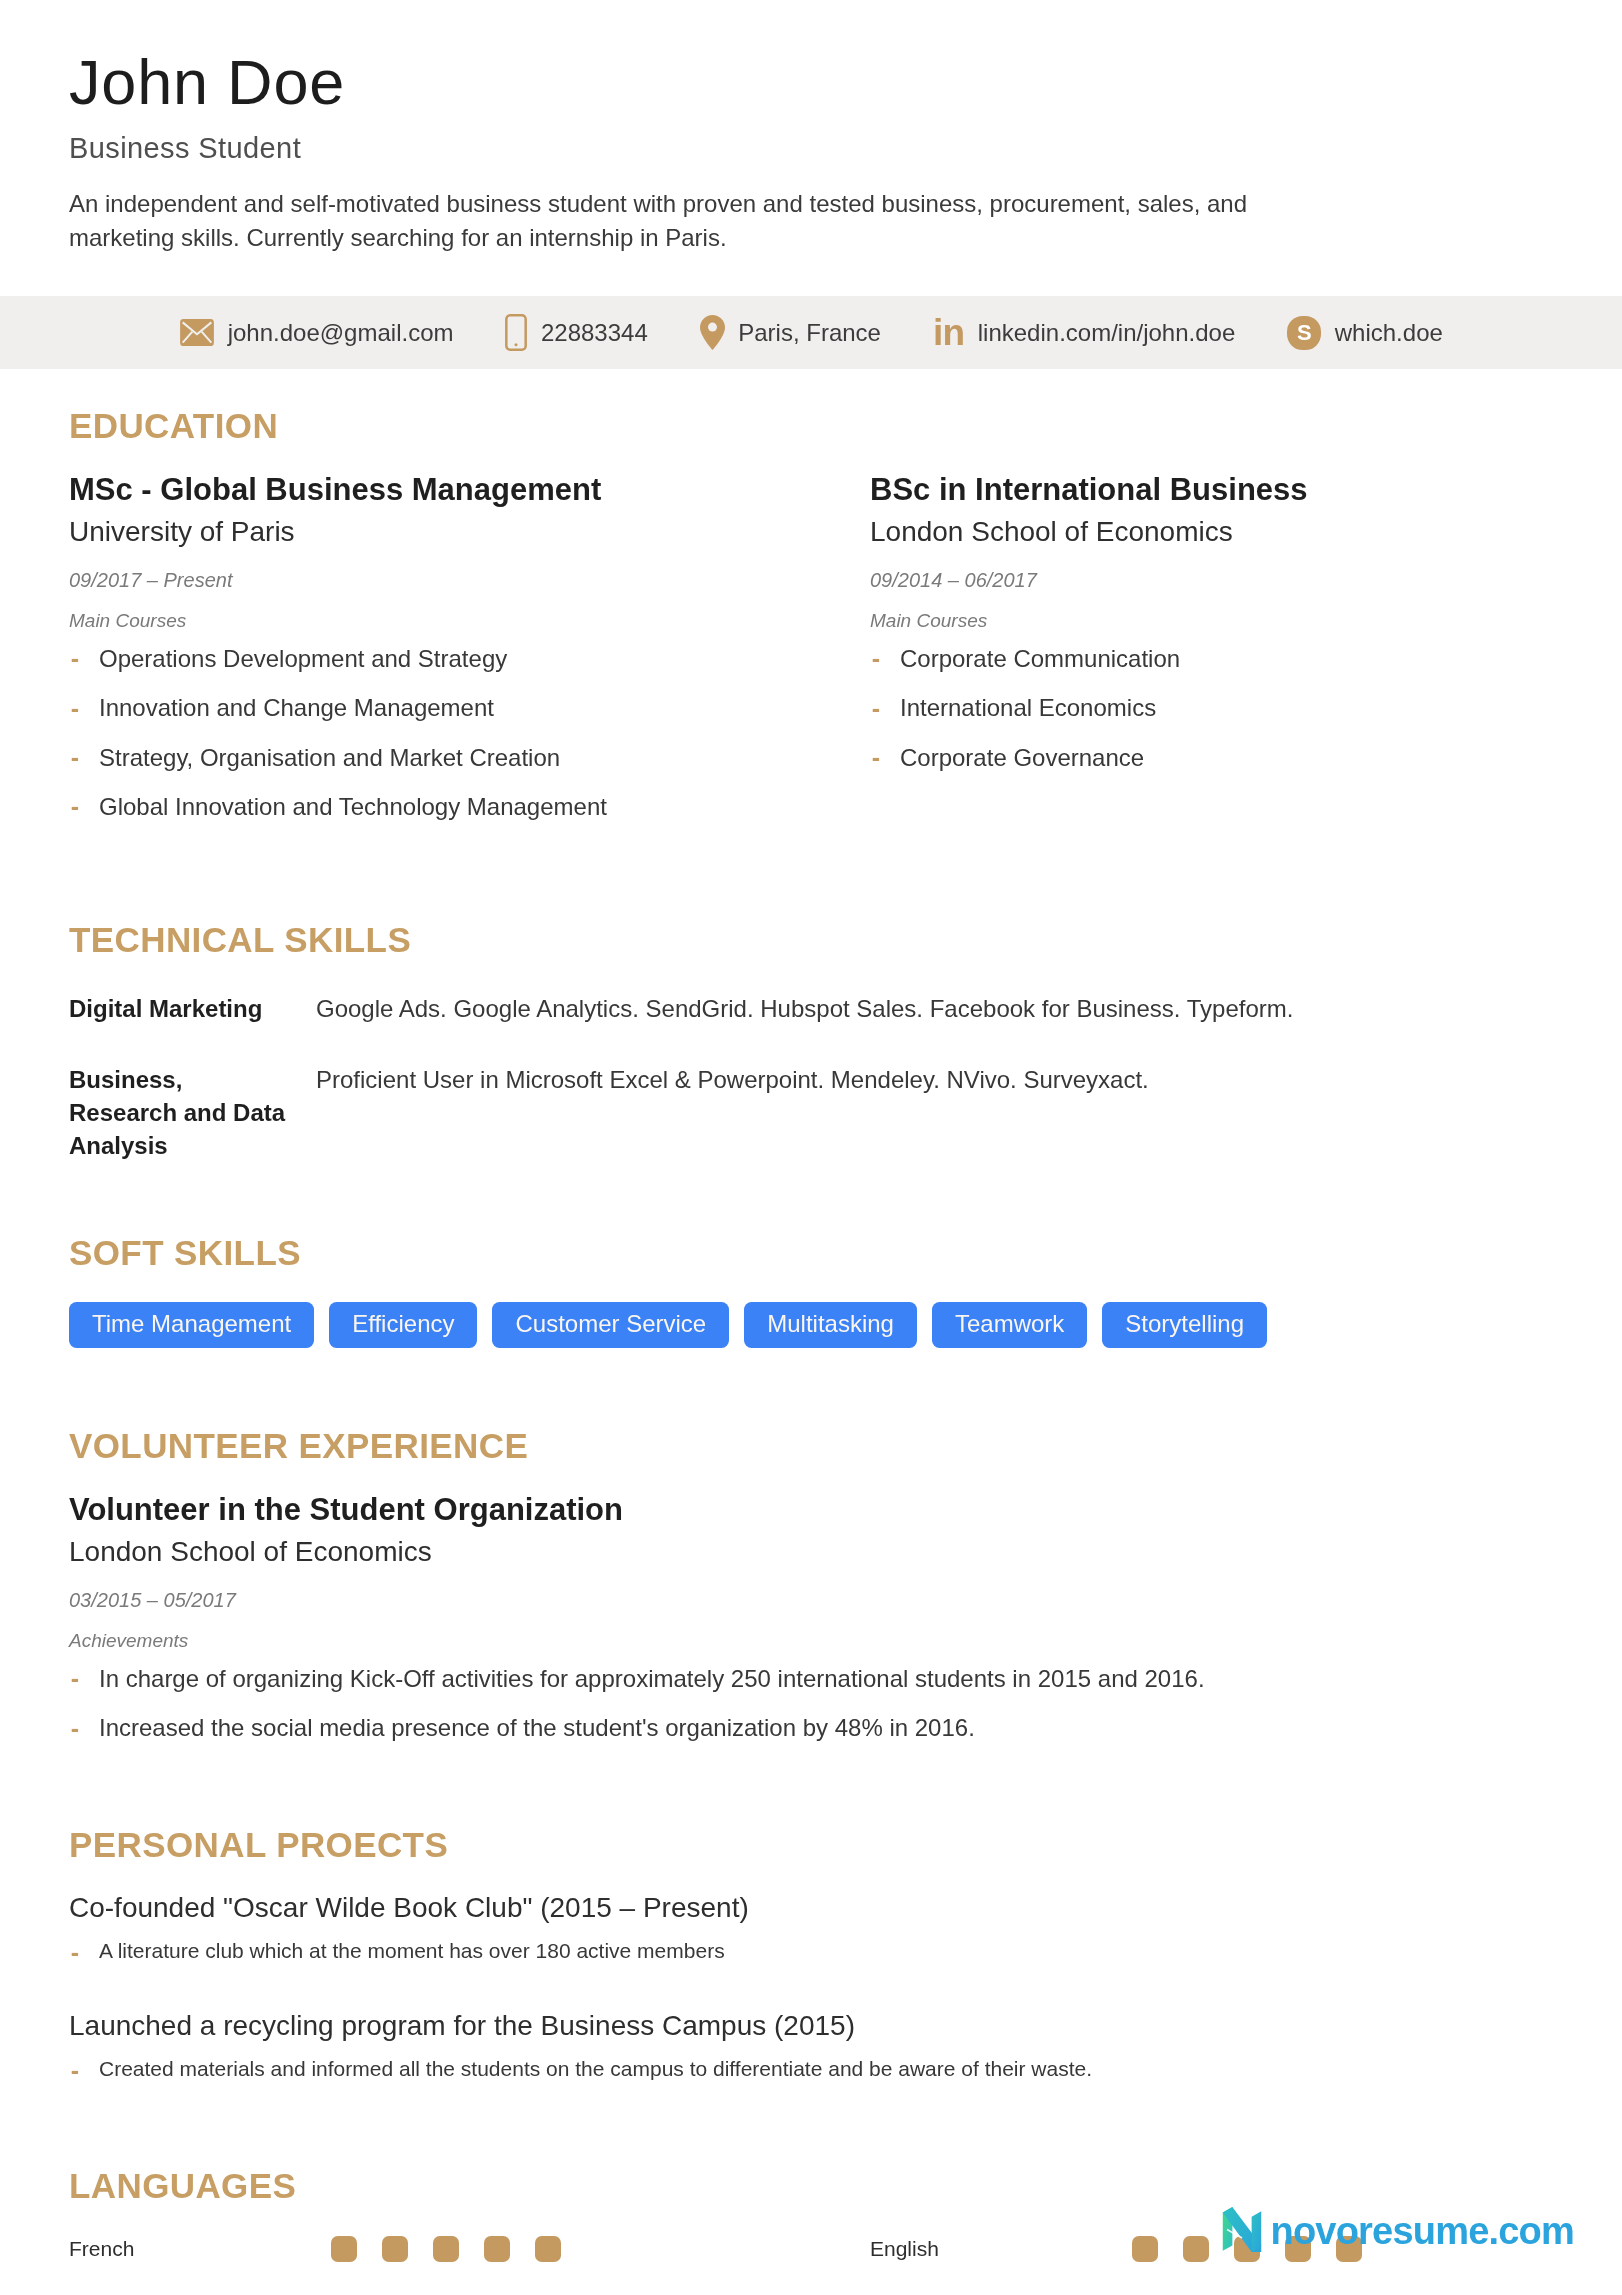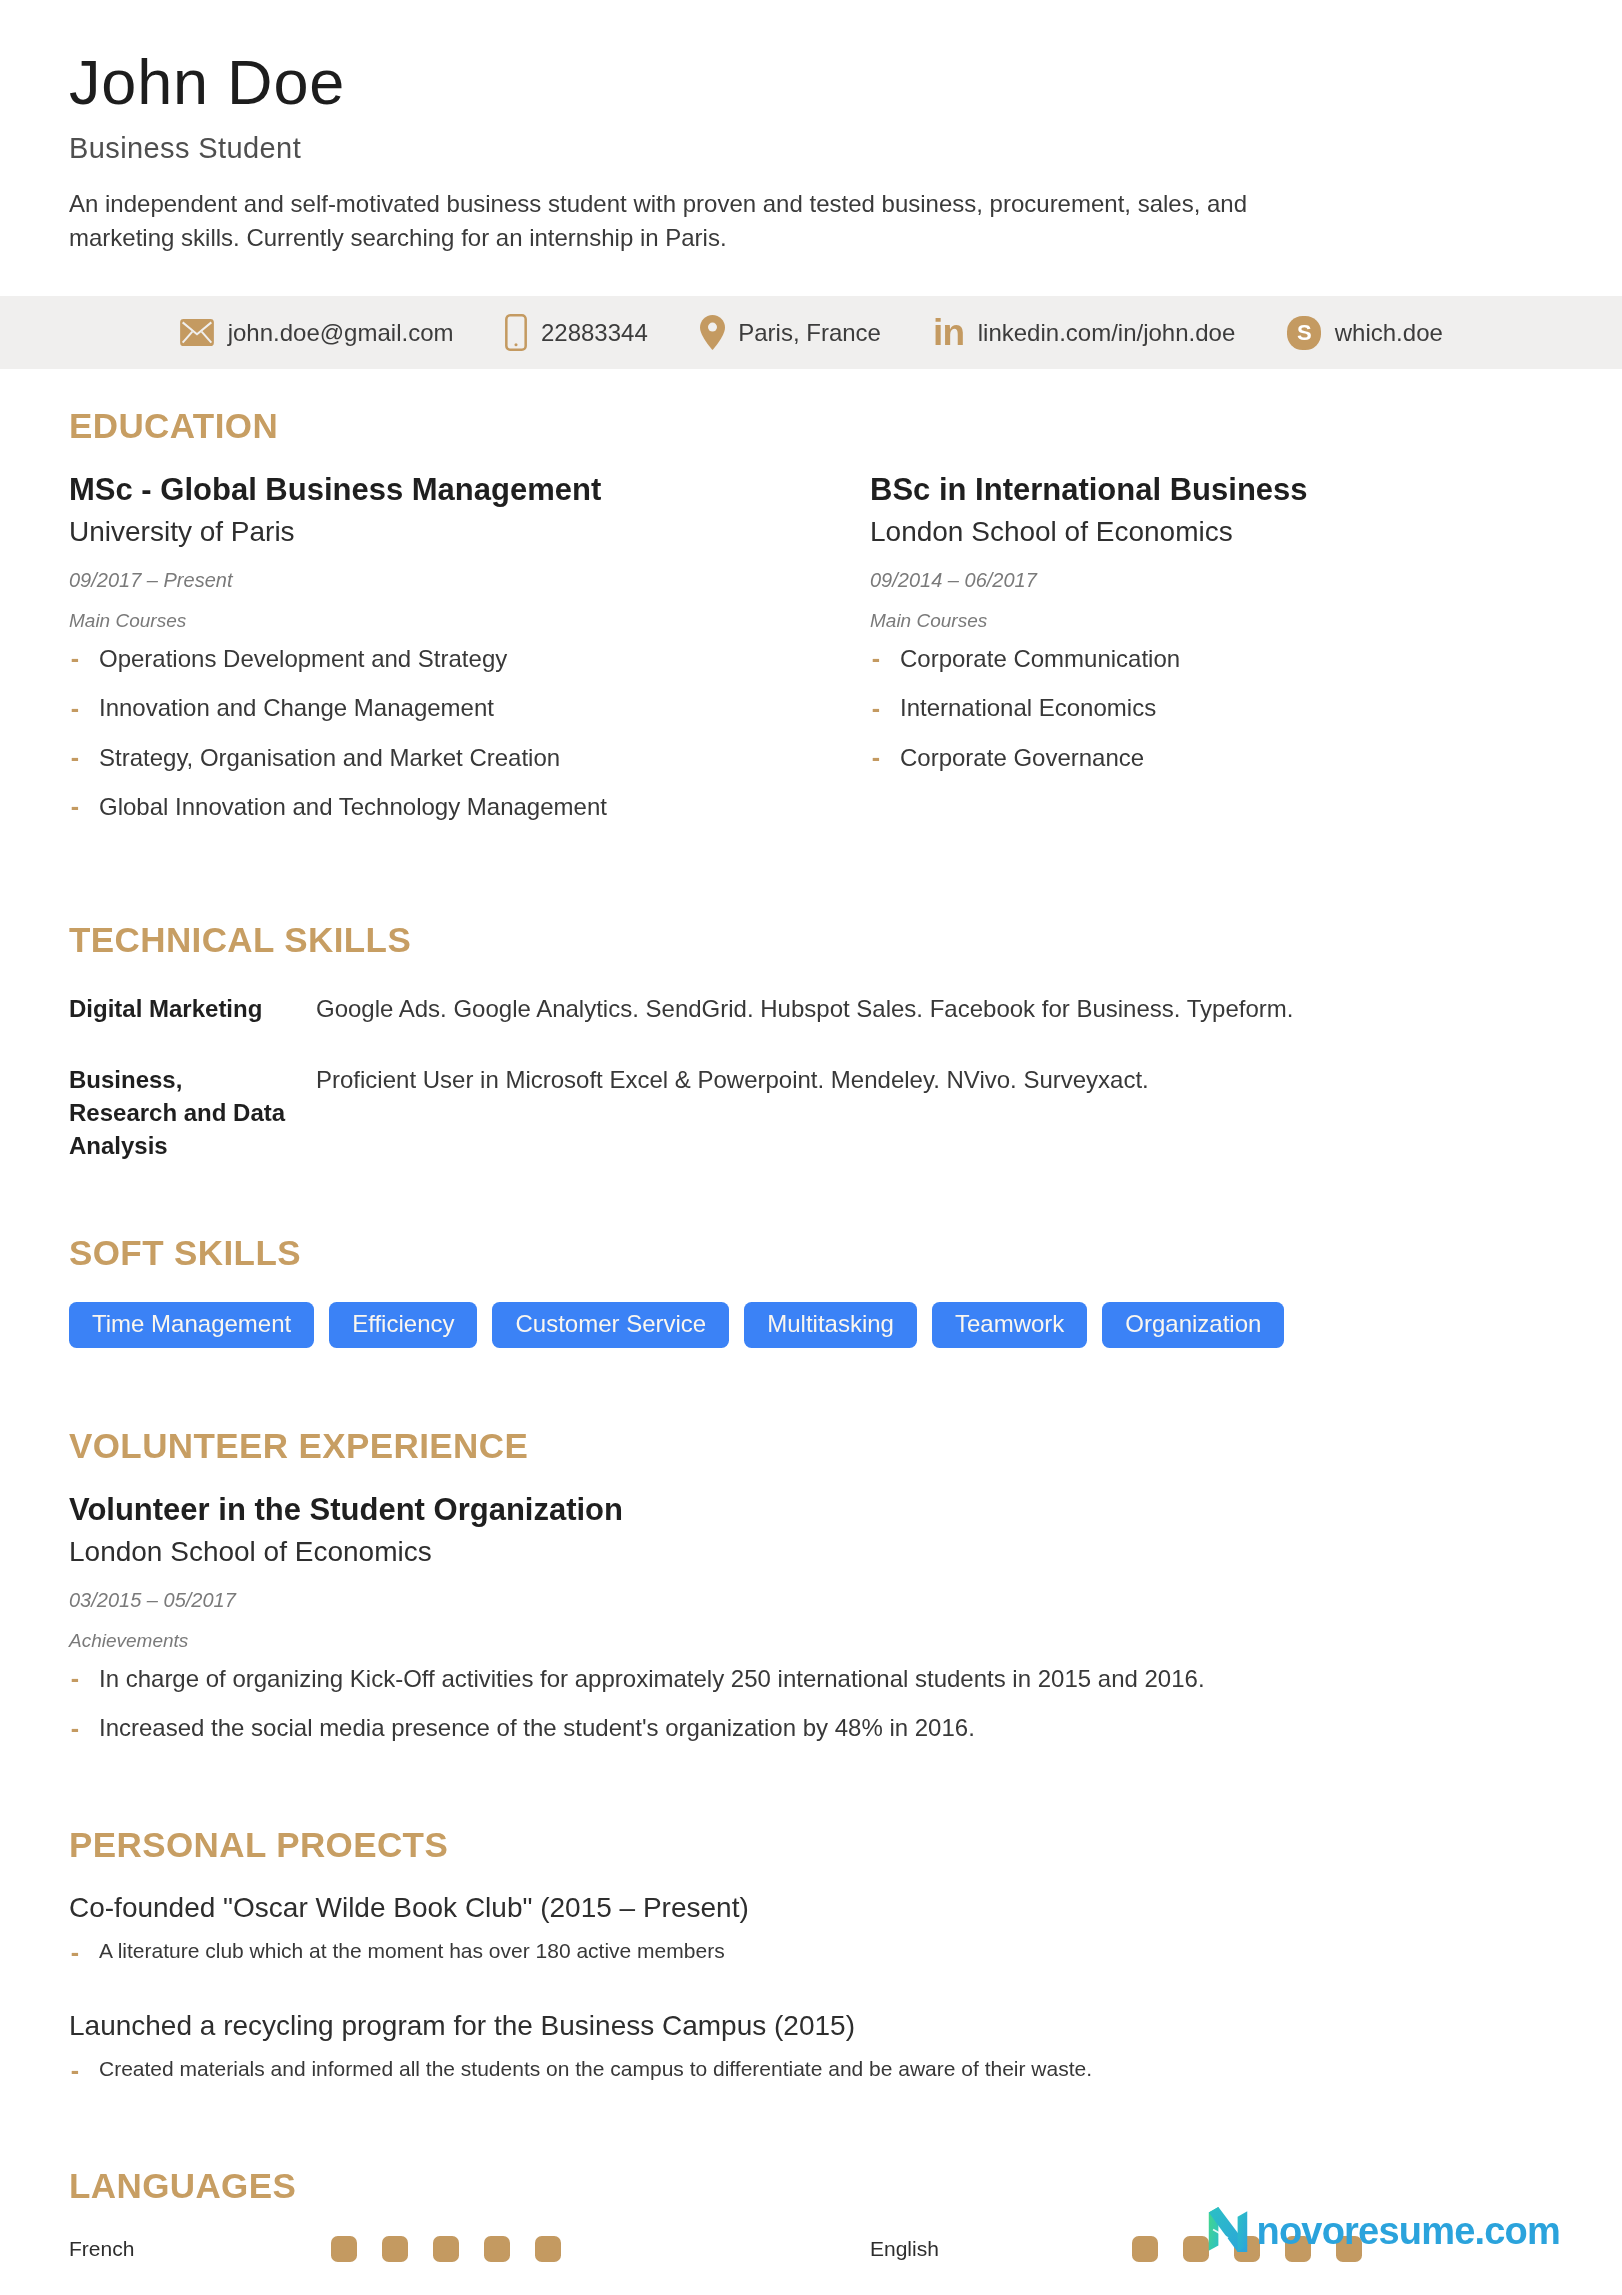--- a/index.html
+++ b/index.html
@@ -107,21 +107,21 @@
   }
   
   .lang-grid{margin-top:30px;display:grid;grid-template-columns:801px 1fr;row-gap:30px;}
   .lang-row{display:flex;align-items:center;}
   .lang-name{width:262px;font-size:21px;font-weight:300;color:#2e2e2e;}
   .lang-dots{display:flex;gap:25px;}
   .sq{width:26px;height:26px;border-radius:6.8px;}
   .sq-filled{background:#c49a61;}
   
   .brand{
-    position:absolute;right:63px;bottom:39px;
+    position:absolute;right:49px;bottom:39px;
     display:flex;align-items:center;gap:6.8px;
   }
   .brand-text{font-size:38px;font-weight:700;color:#2ba3dc;letter-spacing:-0.8px;}
   .proj-entry .entry-school{margin-top:0;}
   .proj-entry{margin-top:27px;}
   .proj-entry + .proj-entry{margin-top:46px;}
   .proj-entry ul.blist li{font-size:21px;margin-bottom:0;}
   .proj-entry ul.blist{margin-top:13.5px;}
 </style>
 </head>
@@ -218,21 +218,21 @@
     </section>
 
     <section class="sec-soft">
       <h2 class="sec-h">SOFT SKILLS</h2>
       <div class="badges">
         <span class="badge">Time Management</span>
         <span class="badge">Efficiency</span>
         <span class="badge">Customer Service</span>
         <span class="badge">Multitasking</span>
         <span class="badge">Teamwork</span>
-        <span class="badge">Organization</span>
+        <span class="badge">Storytelling</span>
       </div>
     </section>
 
     <section class="sec-volunteer">
       <h2 class="sec-h">VOLUNTEER EXPERIENCE</h2>
       <h3 class="entry-title">Volunteer in the Student Organization</h3>
       <div class="entry-school">London School of Economics</div>
       <div class="entry-dates">03/2015 – 05/2017</div>
       <div class="entry-sub">Achievements</div>
       <ul class="blist">

